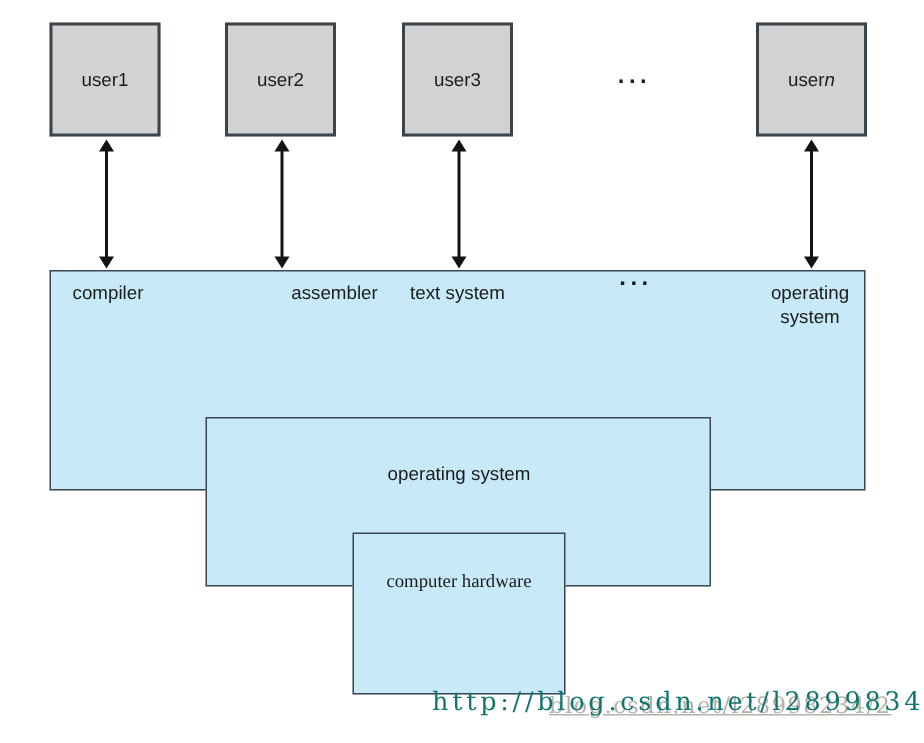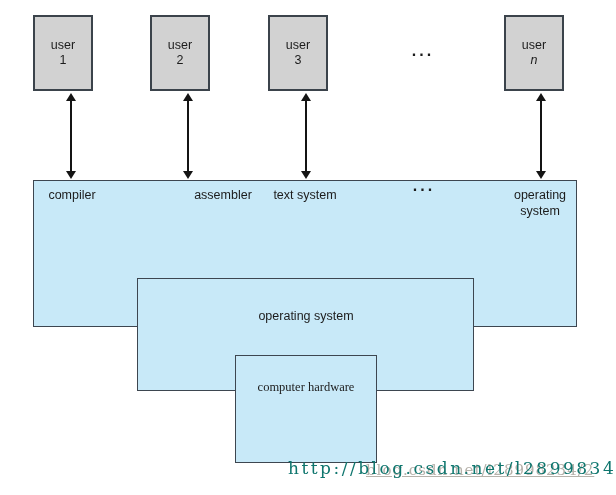--- a/index.html
+++ b/index.html
@@ -9,27 +9,26 @@
     height: 495px;
     background: #ffffff;
     overflow: hidden;
     font-family: "Liberation Sans", sans-serif;
     color: #1c1c1c;
   }
   
   .user-box {
     position: absolute;
     top: 15px;
-    width: 60px;
+    width: 74px;
     height: 76px;
     box-sizing: border-box;
     background: #d2d2d2;
     border: 2px solid #3b434b;
     display: flex;
-    flex-direction: column;
     align-items: center;
     justify-content: center;
     font-size: 12.5px;
     line-height: 15px;
     z-index: 2;
   }
   .user-box .italic { font-style: italic; }
   .ub1 { left: 33px; }
   .ub2 { left: 150px; }
   .ub3 { left: 268px; }

